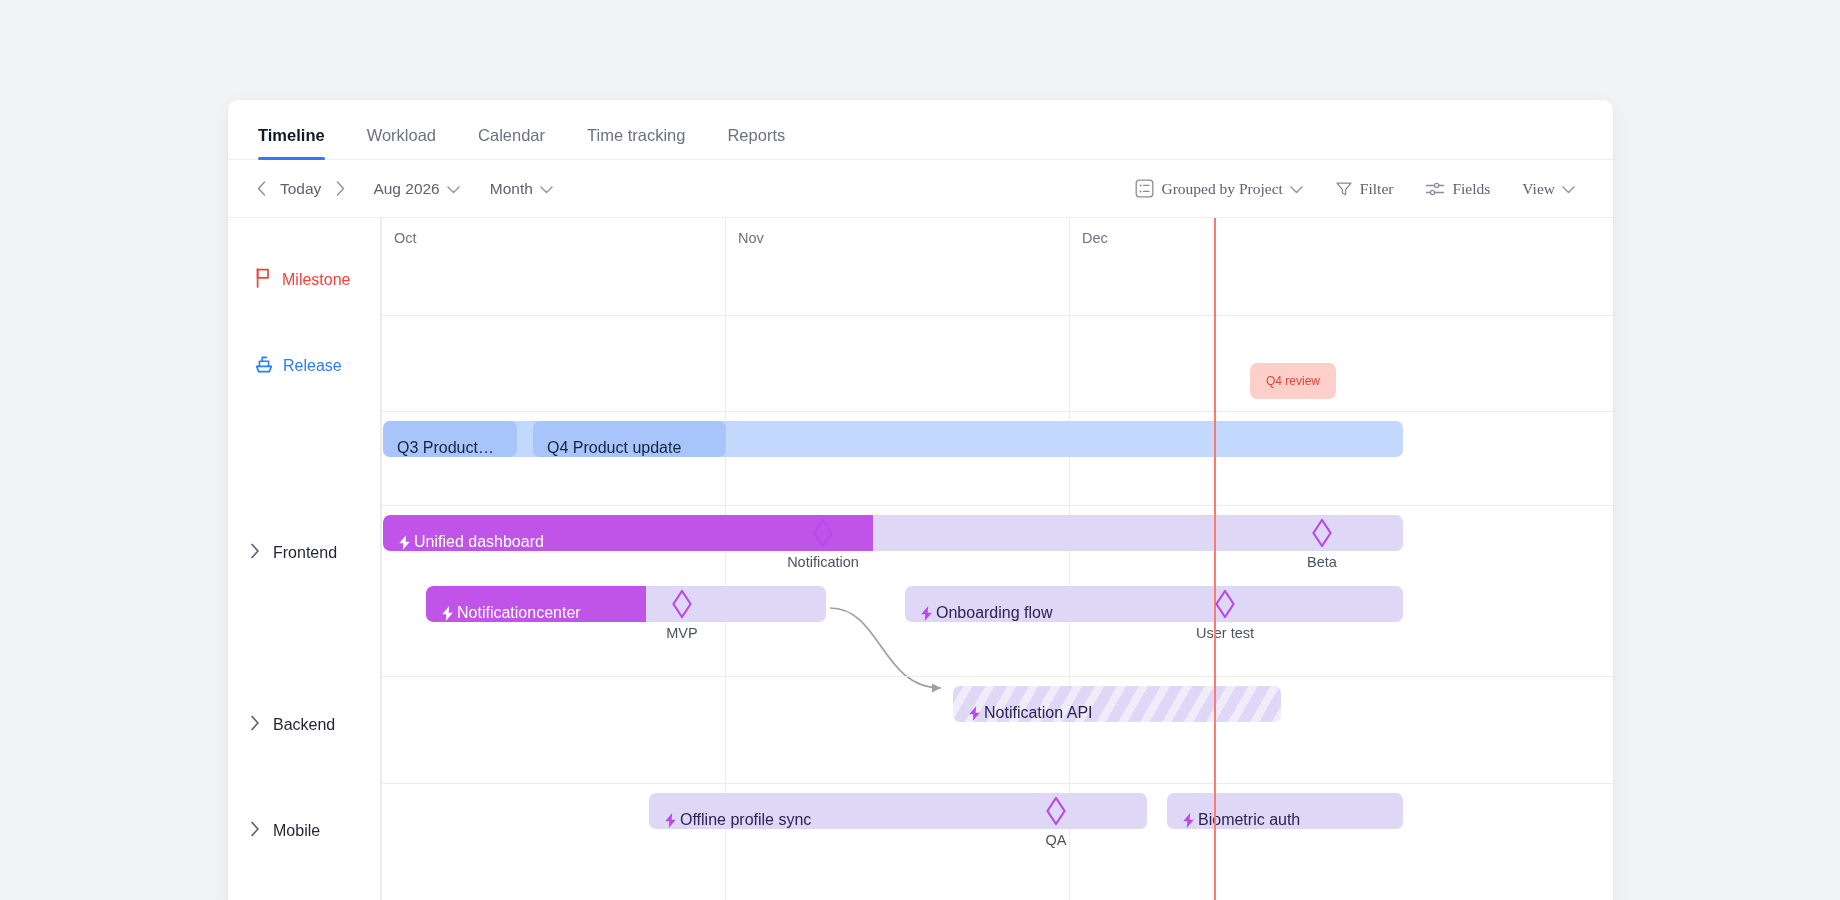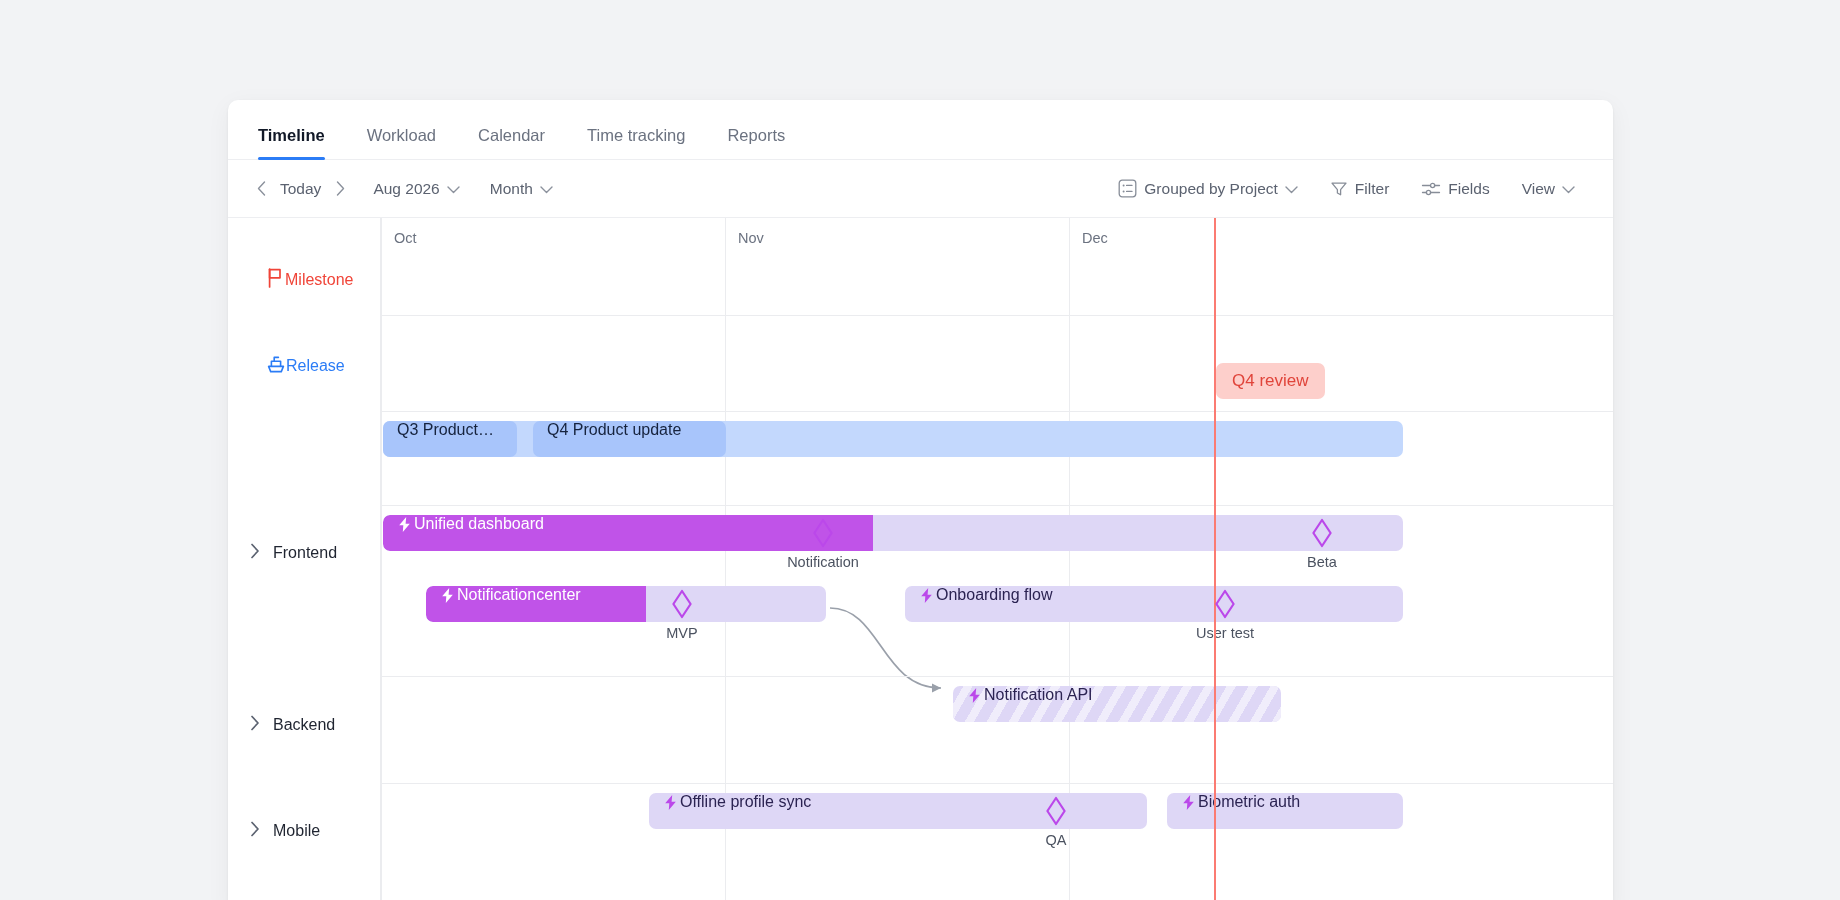--- a/index.html
+++ b/index.html
@@ -47,21 +47,21 @@
   .toolbar {
     height: 58px;
     display: flex;
     align-items: center;
     padding: 0 30px 0 22px;
     border-bottom: 1px solid #edeef1;
     color: #5b6270;
     font-size: 15.5px;
   }
   .tb-left { display: flex; align-items: center; }
-  .tb-right { margin-left: auto; display: flex; align-items: center; }
+  .tb-right { margin-left: auto; display: flex; align-items: center; font-family: Liberation Serif, serif; }
   .navbtn {
     width: 22px; height: 22px;
     display: flex; align-items: center; justify-content: center;
     color: #8b919c; cursor: pointer;
   }
   .tb-item {
     display: flex; align-items: center; gap: 7px;
     padding: 4px 8px; cursor: pointer; white-space: nowrap;
   }
   .tb-gap-l { margin-left: 14px; }
@@ -72,22 +72,22 @@
   
   .grid-wrap { position: relative; height: 692px; }
   .left-col {
     position: absolute; left: 0; top: 0; width: 153px; height: 100%;
     border-right: 1px solid #ebecef; background: #fff; z-index: 4;
   }
   .right-pane { position: absolute; left: 153px; top: 0; right: 0; height: 100%; overflow: hidden; }
 
   .row-label {
     position: absolute; left: 0; width: 153px;
-    display: flex; align-items: center; 
-    padding-left: 38px;
+    display: flex; align-items: center; gap: 9px;
+    padding-left: 26px;
     font-size: 16px;
   }
   .row-label.grp { padding-left: 22px; gap: 13px; color: #1f2430; margin-top: 18px; }
   .row-sep { position: absolute; left: 0; right: 0; height: 1px; background: #ebecef; z-index: 3; }
 
   .milestone-label { color: #f04438; }
   .release-label { color: #2b7cf6; }
 
   
   .month-col { position: absolute; top: 0; bottom: 0; border-left: 1px solid #ebecef; }
@@ -96,21 +96,21 @@
     font-size: 14.5px; color: #6b7280;
   }
   .today-line {
     position: absolute; top: 0; bottom: 0; width: 2px;
     background: #fb7b72; z-index: 5;
   }
 
   
   .bar {
     position: absolute; height: 36px; border-radius: 7px;
-    display: flex; align-items: flex-start; font-size: 16px;
+    display: flex; align-items: flex-end; font-size: 16px;
     overflow: hidden; cursor: pointer;
   }
   .bar-release {
     background: #a8c5fb; color: #16233d; padding-left: 14px;
     border-radius: 7px; font-size: 16px;
   }
   .bar-release.full { background: #c3d8fd; }
   .bar-task {
     background: #ded7f6; color: #2b2352;
   }
@@ -128,21 +128,21 @@
   .hatch {
     position: absolute; inset: 0; z-index: 1; border-radius: 7px;
     background: repeating-linear-gradient(-60deg,
       rgba(255,255,255,.55) 0 8px, rgba(255,255,255,0) 8px 19px);
   }
 
   .milestone-chip {
     position: absolute; height: 36px; border-radius: 7px;
     background: #fdcfcb; color: #e0443a;
     display: flex; align-items: center; padding: 4px 16px;
-    font-size: 17px; cursor: pointer;
+    font-size: 12px; cursor: pointer; margin-left: 34px;
   }
 
   .diamond { position: absolute; z-index: 6; cursor: pointer; }
   .ms-text {
     position: absolute; font-size: 14.5px; color: #4b5260;
     transform: translateX(-50%); white-space: nowrap;
   }
 
   .dep-arrow { position: absolute; left: 0; top: 0; overflow: visible; z-index: 2; pointer-events: none; }
 </style>

